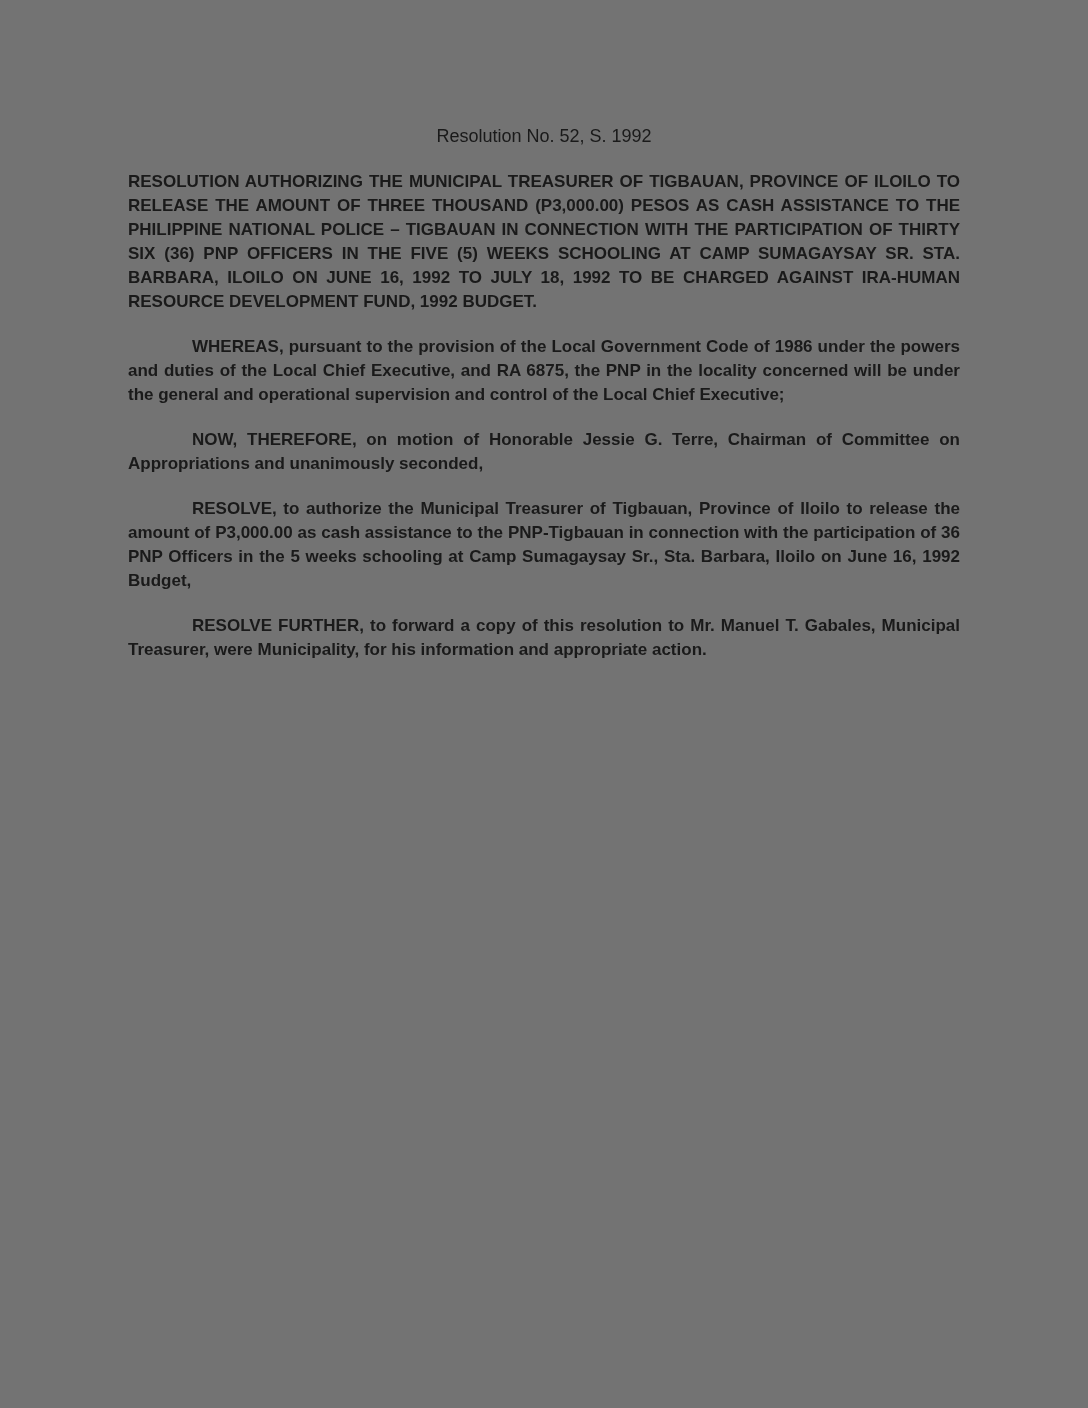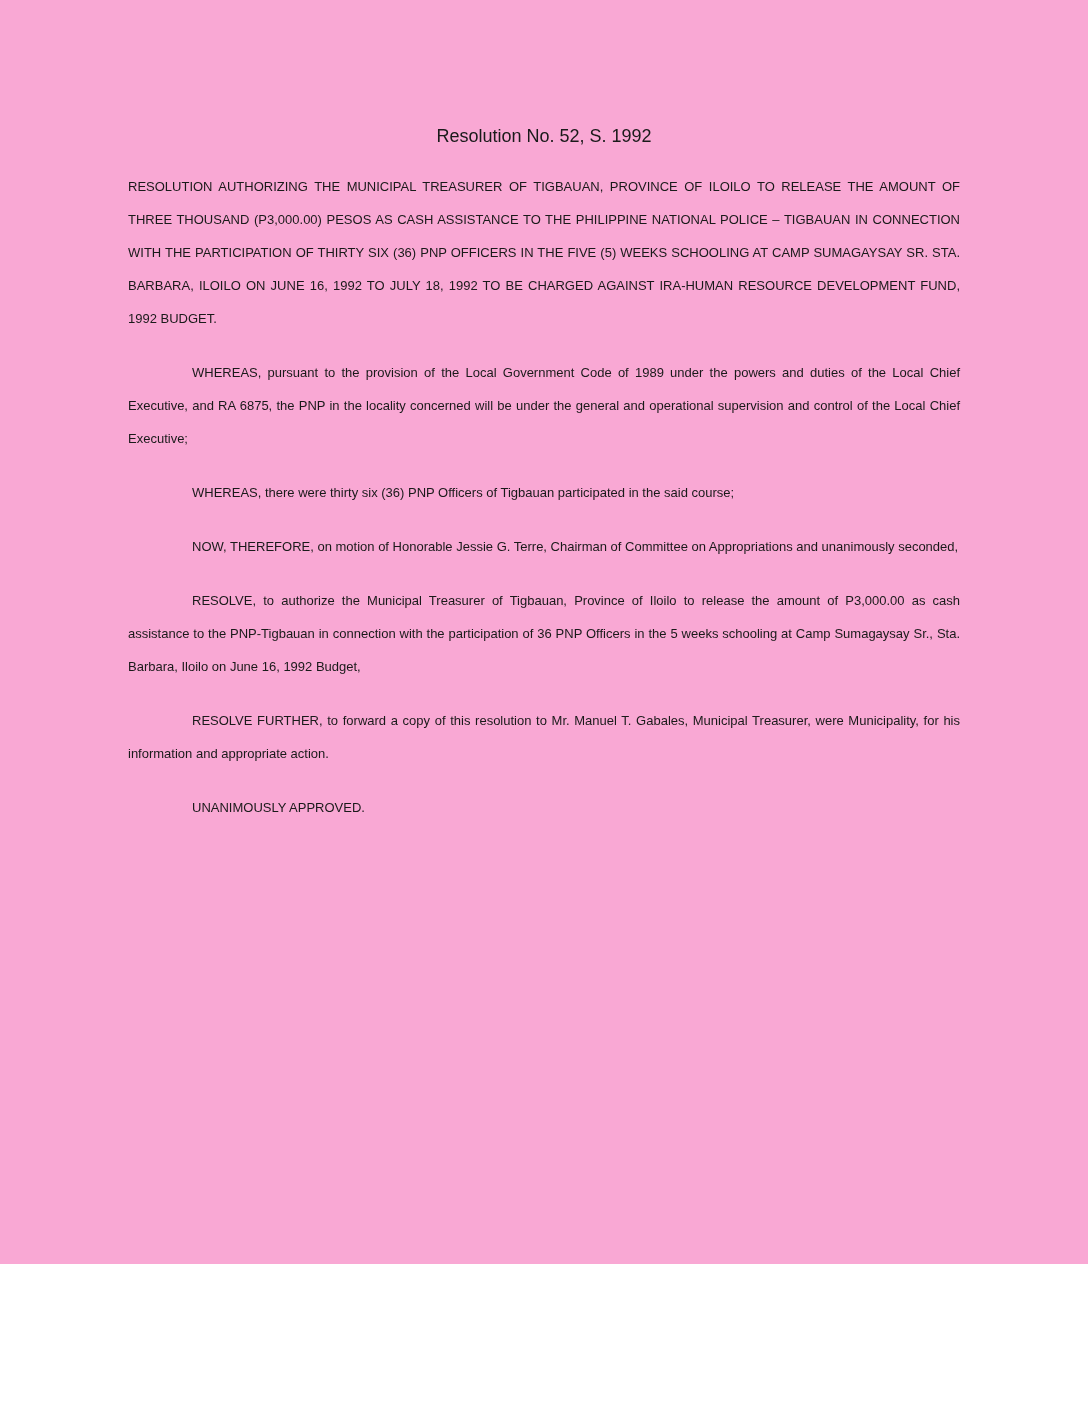--- a/index.html
+++ b/index.html
@@ -6,53 +6,52 @@
   html, body { background: #ffffff; }
   body {
     width: 1088px;
     height: 1408px;
     font-family: "Liberation Sans", sans-serif;
     color: #1a1a1a;
     overflow: hidden;
   }
   .page {
     width: 1088px;
-    height: 1264px;
+    height: 1408px;
     padding: 122px 128px 18px 128px;
-    background: #f9a8d4;
+    background: #737373;
   }
   .doc-title {
     font-size: 18px;
     font-weight: normal;
     line-height: 28px;
     text-align: center;
     margin-bottom: 20px;
   }
   .para {
-    font-size: 13px;
-    line-height: 33px;
+    font-size: 17px;
+    line-height: 24px;
     text-align: justify;
     margin-bottom: 21px;
+    font-weight: bold;
   }
   .para.indent { text-indent: 64px; }
   .para.left { text-align: left; }
 </style>
 </head>
 <body>
 
 <div class="page">
   <h1 class="doc-title">Resolution No. 52, S. 1992</h1>
 
   <p class="para">RESOLUTION AUTHORIZING THE MUNICIPAL TREASURER OF TIGBAUAN, PROVINCE OF ILOILO TO RELEASE THE AMOUNT OF THREE THOUSAND (P3,000.00) PESOS AS CASH ASSISTANCE TO THE PHILIPPINE NATIONAL POLICE – TIGBAUAN IN CONNECTION WITH THE PARTICIPATION OF THIRTY SIX (36) PNP OFFICERS IN THE FIVE (5) WEEKS SCHOOLING AT CAMP SUMAGAYSAY SR. STA. BARBARA, ILOILO ON JUNE 16, 1992 TO JULY 18, 1992 TO BE CHARGED AGAINST IRA-HUMAN RESOURCE DEVELOPMENT FUND, 1992 BUDGET.</p>
 
-  <p class="para indent">WHEREAS, pursuant to the provision of the Local Government Code of 1989 under the powers and duties of the Local Chief Executive, and RA 6875, the PNP in the locality concerned will be under the general and operational supervision and control of the Local Chief Executive;</p>
+  <p class="para indent">WHEREAS, pursuant to the provision of the Local Government Code of 1986 under the powers and duties of the Local Chief Executive, and RA 6875, the PNP in the locality concerned will be under the general and operational supervision and control of the Local Chief Executive;</p>
 
 
-  <p class="para indent">WHEREAS, there were thirty six (36) PNP Officers of Tigbauan participated in the said course;</p>
 
   <p class="para indent">NOW, THEREFORE, on motion of Honorable Jessie G. Terre, Chairman of Committee on Appropriations and unanimously seconded,</p>
 
   <p class="para indent">RESOLVE, to authorize the Municipal Treasurer of Tigbauan, Province of Iloilo to release the amount of P3,000.00 as cash assistance to the PNP-Tigbauan in connection with the participation of 36 PNP Officers in the 5 weeks schooling at Camp Sumagaysay Sr., Sta. Barbara, Iloilo on June 16, 1992 Budget,</p>
 
   <p class="para indent">RESOLVE FURTHER, to forward a copy of this resolution to Mr. Manuel T. Gabales, Municipal Treasurer, were Municipality, for his information and appropriate action.</p>
 
-  <p class="para indent left">UNANIMOUSLY APPROVED.</p>
 </div>
 
 </body></html>

